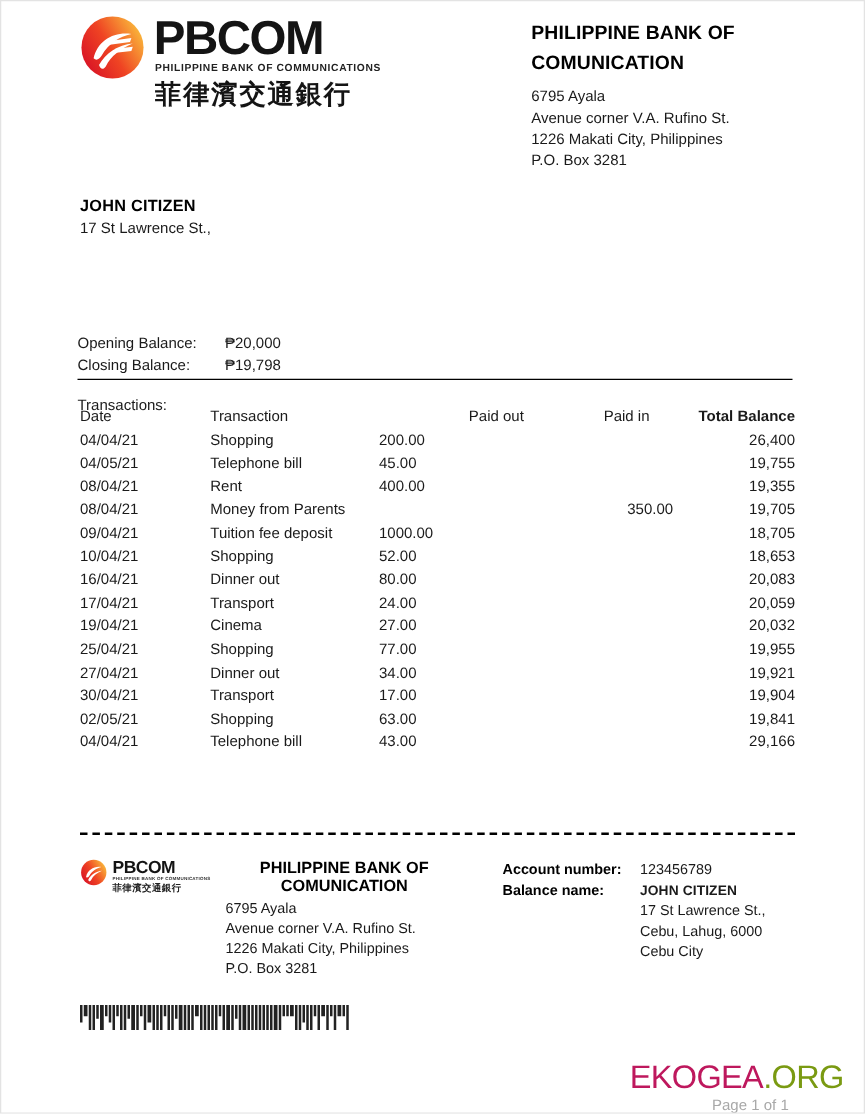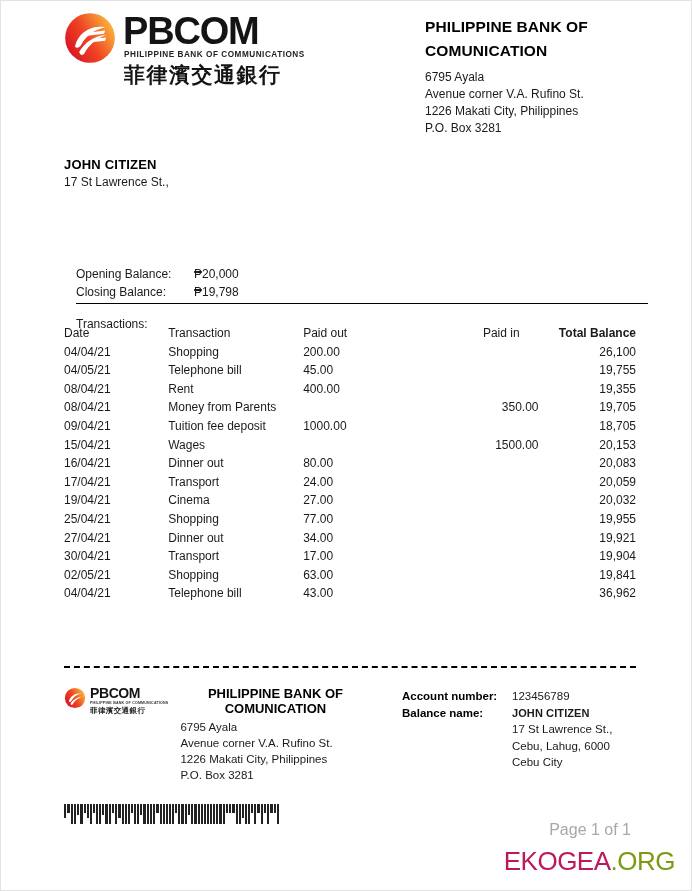--- a/index.html
+++ b/index.html
@@ -99,21 +99,21 @@
   }
   .cust-addr {
     font-size: 12px;
     line-height: 17px;
     color: #1a1a1a;
   }
 
   
   .summary {
     position: absolute;
-    left: 75px;
+    left: 61px;
     top: 264px;
     width: 572px;
   }
   .sum-row {
     display: flex;
     font-size: 12px;
     line-height: 18px;
   }
   .sum-label { width: 118px; }
   .sum-value { font-weight: normal; }
@@ -143,21 +143,21 @@
     font-weight: normal;
     vertical-align: top;
     white-space: nowrap;
   }
   .c-date  { width: 115px; text-align: left; }
   .c-desc  { width: 140px; text-align: left; }
   .c-out   { width: 120px; text-align: left; padding-right: 8px !important; }
   .c-in    { width: 110px; text-align: right; padding-right: 12px !important; }
   .c-bal   { width: 87px;  text-align: right; font-weight: bold; }
 
-  .txn-table thead th.c-out { text-align: left; padding-left: 0 !important; padding-right: 0 !important; }
+  .txn-table thead th.c-out { text-align: right; padding-left: 0 !important; padding-right: 0 !important; }
   .txn-table thead th.c-in  { text-align: center; padding-right: 0 !important; padding-left: 33px !important; }
   .txn-table thead th.c-bal { text-align: right; font-weight: bold; }
 
   
   .dashed-sep {
     position: absolute;
     left: 63px;
     top: 665px;
     width: 572px;
     border-top: 2.4px dashed #000;
@@ -252,22 +252,22 @@
   .barcode span {
     display: block;
     background: #222;
     margin-right: 1px;
   }
 
   
   .pagenum {
     position: absolute;
     right: 60px;
-    top: 820px;
-    font-size: 16px;
+    top: 876px;
+    font-size: 12px;
     color: #a8a8a8;
   }
   .watermark {
     position: absolute;
     right: 16px;
     top: 845px;
     font-size: 26px;
     letter-spacing: -0.5px;
     font-family: "Liberation Sans", sans-serif;
   }
@@ -339,21 +339,21 @@
         <th class="c-in">Paid in</th>
         <th class="c-bal">Total Balance</th>
       </tr>
     </thead>
     <tbody id="txn-body">
         <tr>
           <td class="c-date">04/04/21</td>
           <td class="c-desc">Shopping</td>
           <td class="c-out">200.00</td>
           <td class="c-in"></td>
-          <td class="c-bal">26,100</td>
+          <td class="c-bal">26,400</td>
         </tr>
         <tr>
           <td class="c-date">04/05/21</td>
           <td class="c-desc">Telephone bill</td>
           <td class="c-out">45.00</td>
           <td class="c-in"></td>
           <td class="c-bal">19,755</td>
         </tr>
         <tr>
           <td class="c-date">08/04/21</td>
@@ -370,25 +370,25 @@
           <td class="c-bal">19,705</td>
         </tr>
         <tr>
           <td class="c-date">09/04/21</td>
           <td class="c-desc">Tuition fee deposit</td>
           <td class="c-out">1000.00</td>
           <td class="c-in"></td>
           <td class="c-bal">18,705</td>
         </tr>
         <tr>
-          <td class="c-date">15/04/21</td>
-          <td class="c-desc">Wages</td>
-          <td class="c-out"></td>
-          <td class="c-in">1500.00</td>
-          <td class="c-bal">20,153</td>
+          <td class="c-date">10/04/21</td>
+          <td class="c-desc">Shopping</td>
+          <td class="c-out">52.00</td>
+          <td class="c-in"></td>
+          <td class="c-bal">18,653</td>
         </tr>
         <tr>
           <td class="c-date">16/04/21</td>
           <td class="c-desc">Dinner out</td>
           <td class="c-out">80.00</td>
           <td class="c-in"></td>
           <td class="c-bal">20,083</td>
         </tr>
         <tr>
           <td class="c-date">17/04/21</td>
@@ -430,21 +430,21 @@
           <td class="c-desc">Shopping</td>
           <td class="c-out">63.00</td>
           <td class="c-in"></td>
           <td class="c-bal">19,841</td>
         </tr>
         <tr>
           <td class="c-date">04/04/21</td>
           <td class="c-desc">Telephone bill</td>
           <td class="c-out">43.00</td>
           <td class="c-in"></td>
-          <td class="c-bal">36,962</td>
+          <td class="c-bal">29,166</td>
         </tr>
       </tbody>
   </table>
 
   <div class="dashed-sep"></div>
 
   <div class="footer">
     <div class="foot-left">
       <svg class="foot-logo" viewBox="0 0 100 100">
         <defs>

